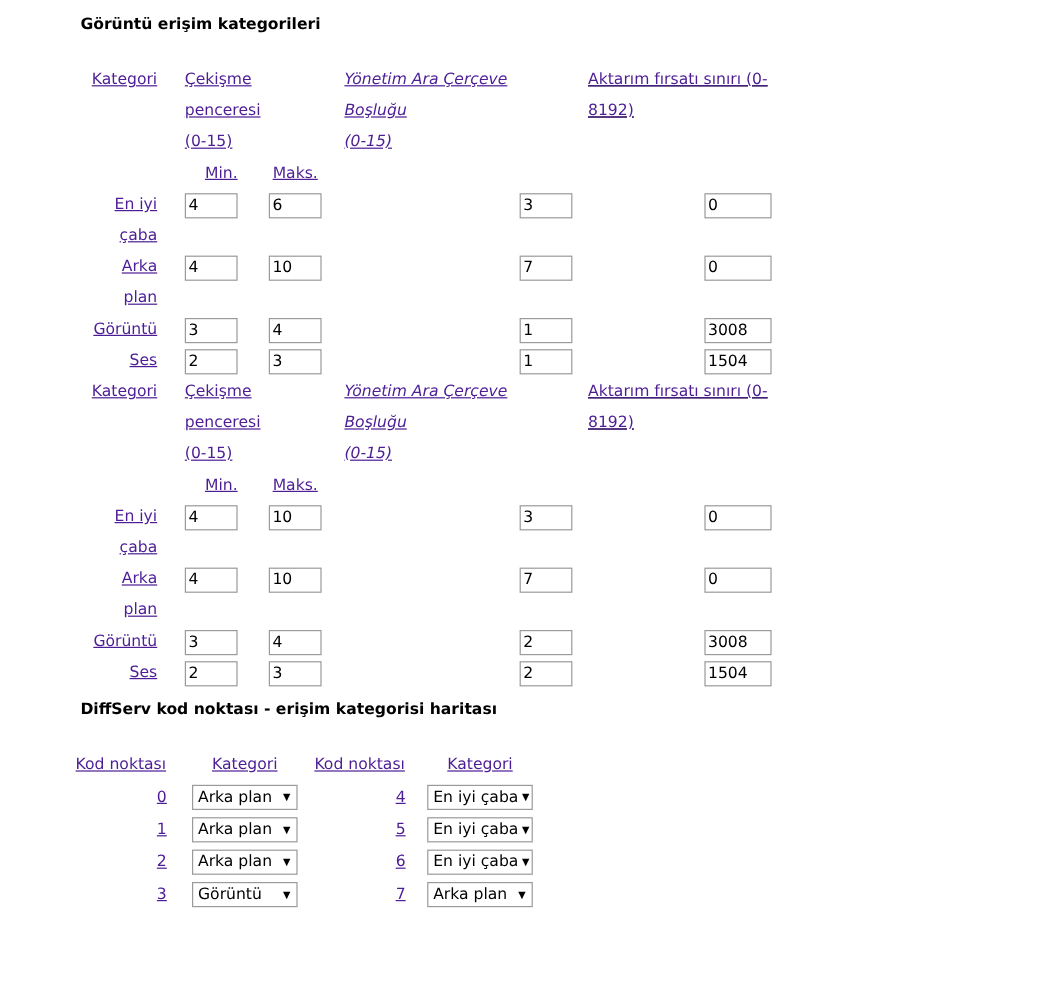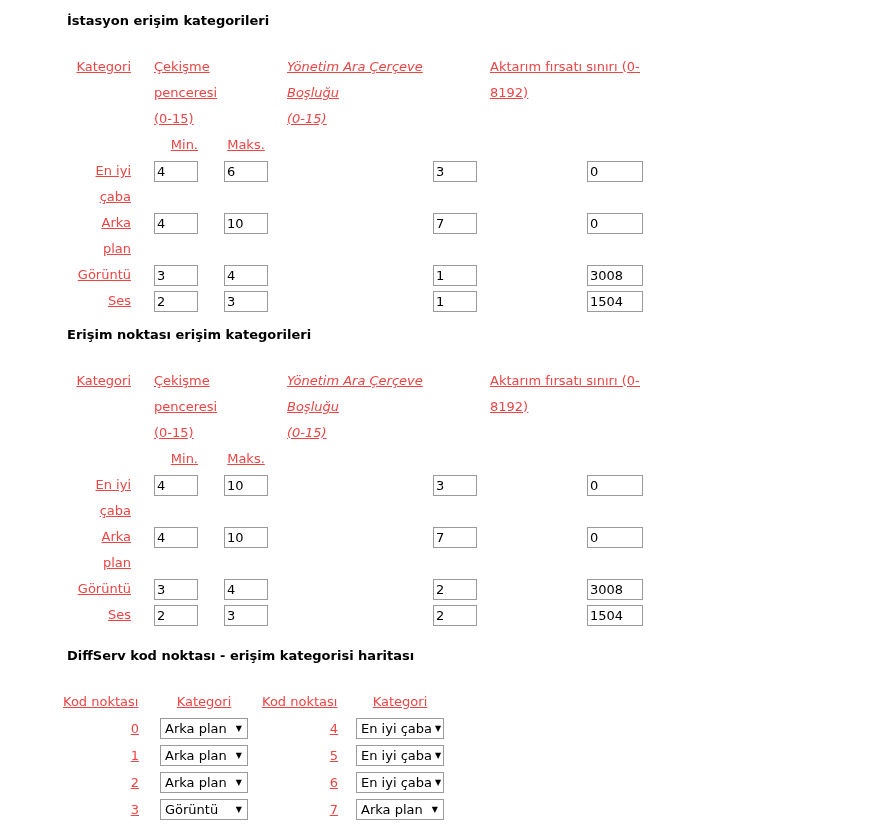--- a/index.html
+++ b/index.html
@@ -8,30 +8,30 @@
     position: relative;
     width: 873px;
     height: 825px;
     overflow: hidden;
     background: #ffffff;
     color: #000000;
     font-family: "DejaVu Sans", "Liberation Sans", sans-serif;
     font-size: 13px;
     padding: 13px 0 0 65px;
   }
-  a.lnk { color: #ef4444; text-decoration: underline; cursor: pointer; }
+  a.lnk { color: #4c1d95; text-decoration: underline; cursor: pointer; }
 
   .section-title {
     font-size: 13px;
     font-weight: bold;
     line-height: 15px;
     margin: 0 0 26px 2px;
   }
   .gap-before { margin-top: 13px; }
-  .gap-before-sm { margin-top: 20px; }
+  .gap-before-sm { margin-top: 10px; }
 
   
   .acc-grid {
     display: grid;
     grid-template-columns: 66px 23px 44px 26px 44px 19px 190px 13px 177px;
     align-items: start;
   }
   .hcell { line-height: 26px; }
   .hline { display: block; }
   .h-kategori { grid-column: 1; text-align: right; line-height: 26px; }
@@ -93,21 +93,21 @@
   }
   .select-label { font-size: 13px; white-space: nowrap; }
   .select-arrow { font-size: 8px; flex: 0 0 auto; margin-left: 3px; }
 </style>
 </head>
 <body>
 
 <div class="page">
 
   <div>
-    <div class="section-title">İstasyon erişim kategorileri</div>
+    <div class="section-title">Görüntü erişim kategorileri</div>
 
     <div class="acc-grid">
       <a class="lnk h-kategori">Kategori</a>
       <div class="hcell h-cw">
         <a class="lnk hline">Çekişme penceresi</a>
         <a class="lnk hline">(0-15)</a>
       </div>
       <div class="hcell h-aifs">
         <a class="lnk hline">Yönetim Ara Çerçeve Boşluğu</a>
         <a class="lnk hline">(0-15)</a>
@@ -160,21 +160,20 @@
         <a class="lnk lbl-line">Ses</a>
       </div>
       <div class="cell-min"><input type="text" class="num-input" value="2" style=""></div>
       <div class="cell-maks"><input type="text" class="num-input" value="3" style=""></div>
       <div class="cell-aifs"><input type="text" class="num-input" value="1" style=""></div>
       <div class="cell-txop"><input type="text" class="num-input wide" value="1504" style=""></div>
     </div>
   </div>
 
   <div>
-    <div class="section-title gap-before">Erişim noktası erişim kategorileri</div>
 
     <div class="acc-grid">
       <a class="lnk h-kategori">Kategori</a>
       <div class="hcell h-cw">
         <a class="lnk hline">Çekişme penceresi</a>
         <a class="lnk hline">(0-15)</a>
       </div>
       <div class="hcell h-aifs">
         <a class="lnk hline">Yönetim Ara Çerçeve Boşluğu</a>
         <a class="lnk hline">(0-15)</a>

